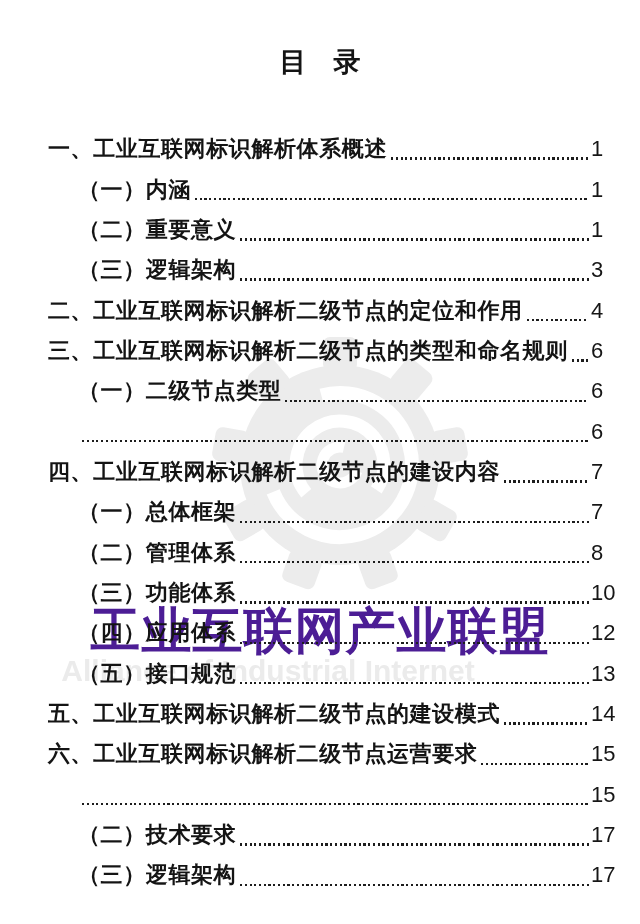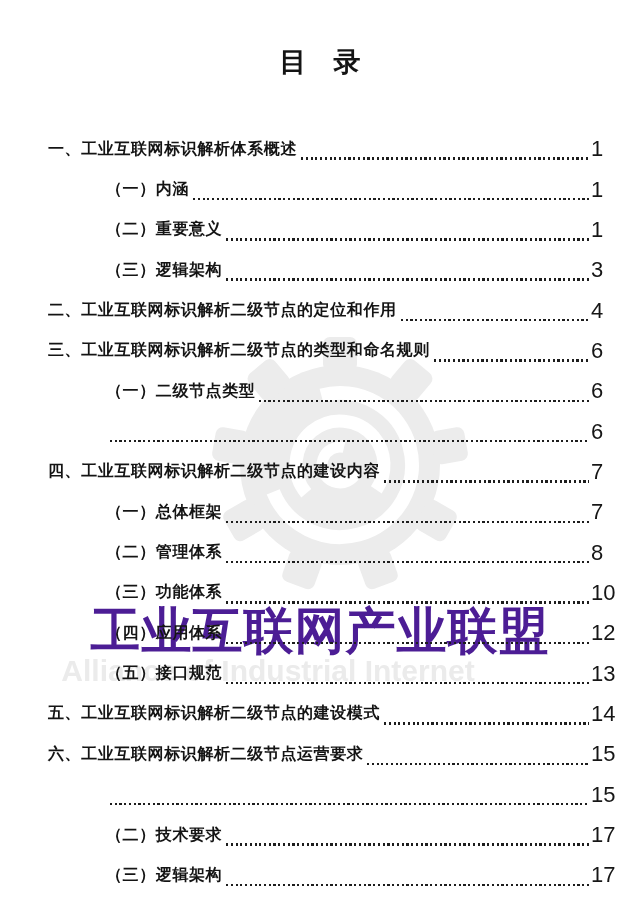--- a/index.html
+++ b/index.html
@@ -75,23 +75,23 @@
     right: 0;
   }
   .row {
     display: flex;
     align-items: center;
     height: 40.35px;
     padding-right: 22px;
     background: transparent;
   }
   .row.lvl1 { padding-left: 48px; }
-  .row.lvl2 { padding-left: 106px; }
+  .row.lvl2 { padding-left: 78px; }
   .t {
-    font-size: 16px;
+    font-size: 22px;
     font-weight: 700;
     letter-spacing: 0.6px;
     color: #141414;
     white-space: nowrap;
   }
   .leader {
     flex: 1;
     height: 2.4px;
     align-self: flex-end;
     margin: 0 1px 9.5px 4px;

